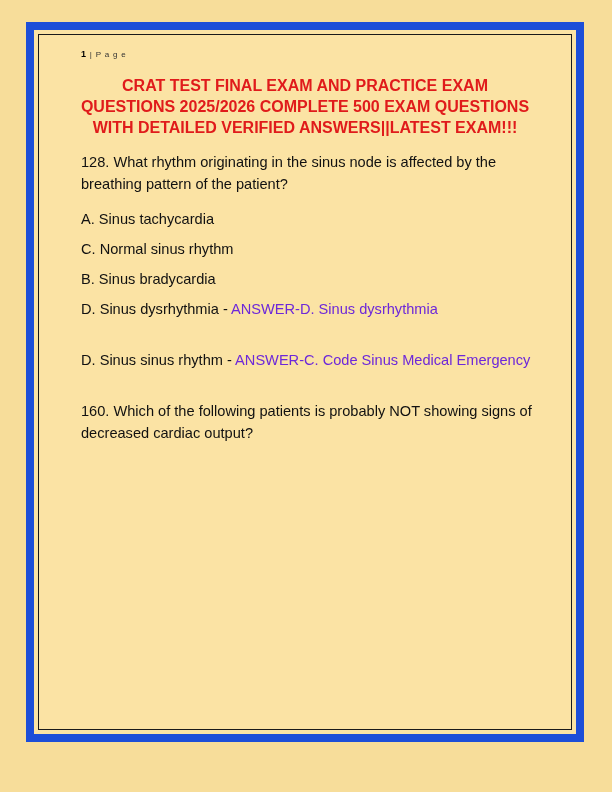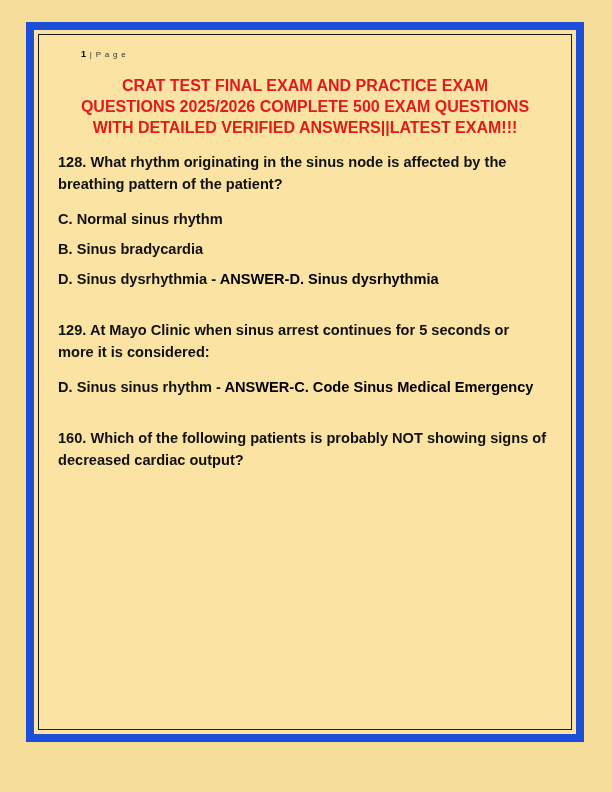--- a/index.html
+++ b/index.html
@@ -46,67 +46,66 @@
   }
   .doc-title {
     text-align: center;
     color: #e01b1b;
     font-weight: bold;
     font-size: 16px;
     line-height: 21px;
     margin: 0 22px 14px 22px;
   }
   .q-block {
-    margin: 0 6px 0 1px;
-    font-weight: bold;
+    margin: 0 6px 0 24px;
   }
   .q-stem {
     font-size: 14.6px;
     line-height: 21.5px;
     color: #111111;
     margin: 0 0 14px 0;
   }
   .opt {
     font-size: 14.6px;
     line-height: 21px;
     color: #111111;
     margin: 0 0 9px 0;
   }
   .opt:last-child {
     margin-bottom: 0;
   }
   .answer {
-    color: #000000;
+    color: #6d28d9;
   }
   .gap-lg { height: 30px; }
 </style>
 </head>
 <body>
 
 <div class="page">
   <div class="page-inner">
 
     <div class="page-number">
       <b>1</b>
       <span>| P a g e</span>
     </div>
 
     <div class="doc-title">CRAT TEST FINAL EXAM AND PRACTICE EXAM QUESTIONS 2025/2026 COMPLETE 500 EXAM QUESTIONS WITH DETAILED VERIFIED ANSWERS||LATEST EXAM!!!</div>
 
     <div class="q-block">
       <div class="q-stem">128. What rhythm originating in the sinus node is affected by the breathing pattern of the patient?</div>
+      <div class="opt">A. Sinus tachycardia</div>
       <div class="opt">C. Normal sinus rhythm</div>
       <div class="opt">B. Sinus bradycardia</div>
       <div class="opt"><span>D. Sinus dysrhythmia - </span><span class="answer">ANSWER-D. Sinus dysrhythmia</span></div>
     </div>
 
     <div class="gap-lg"></div>
 
     <div class="q-block">
-      <div class="q-stem">129. At Mayo Clinic when sinus arrest continues for 5 seconds or more it is considered:</div>
       <div class="opt"><span>D. Sinus sinus rhythm - </span><span class="answer">ANSWER-C. Code Sinus Medical Emergency</span></div>
     </div>
 
     <div class="gap-lg"></div>
 
     <div class="q-block">
       <div class="q-stem">160. Which of the following patients is probably NOT showing signs of decreased cardiac output?</div>
     </div>
 
   </div>

